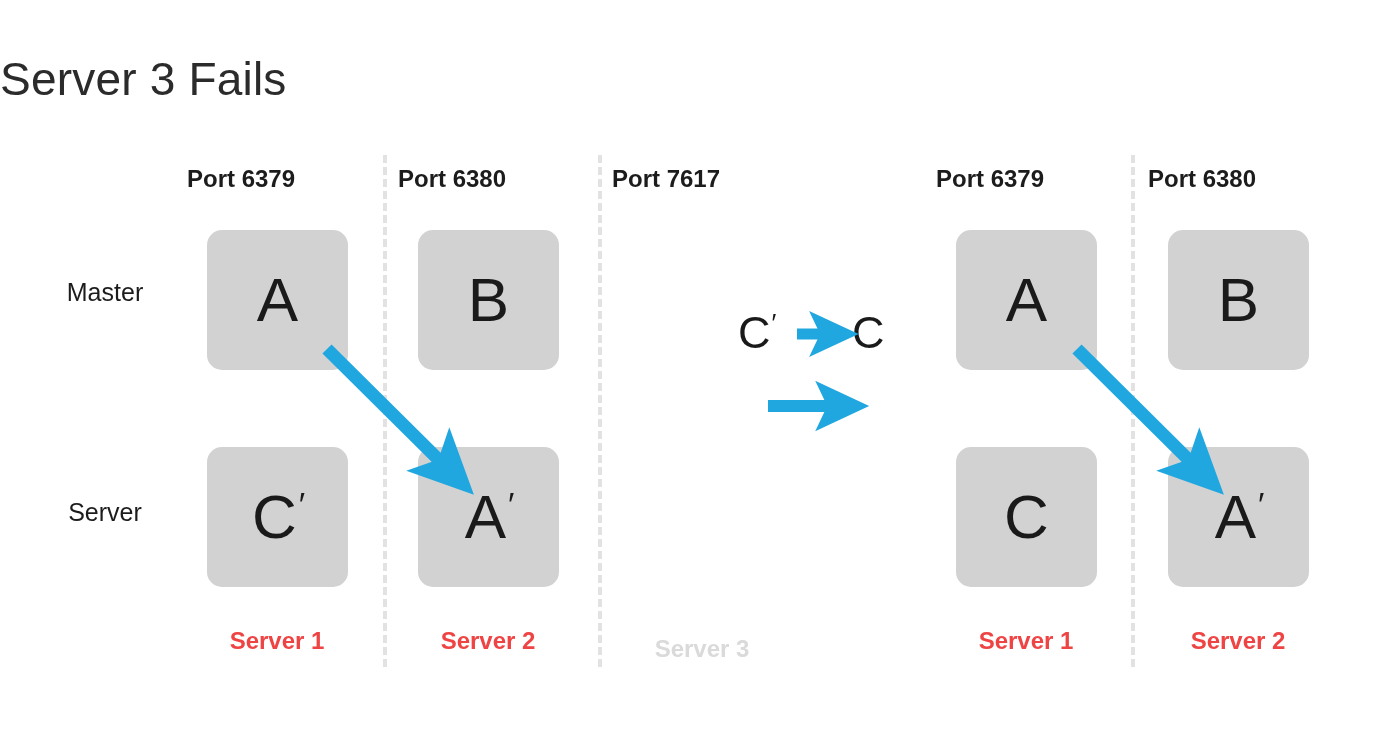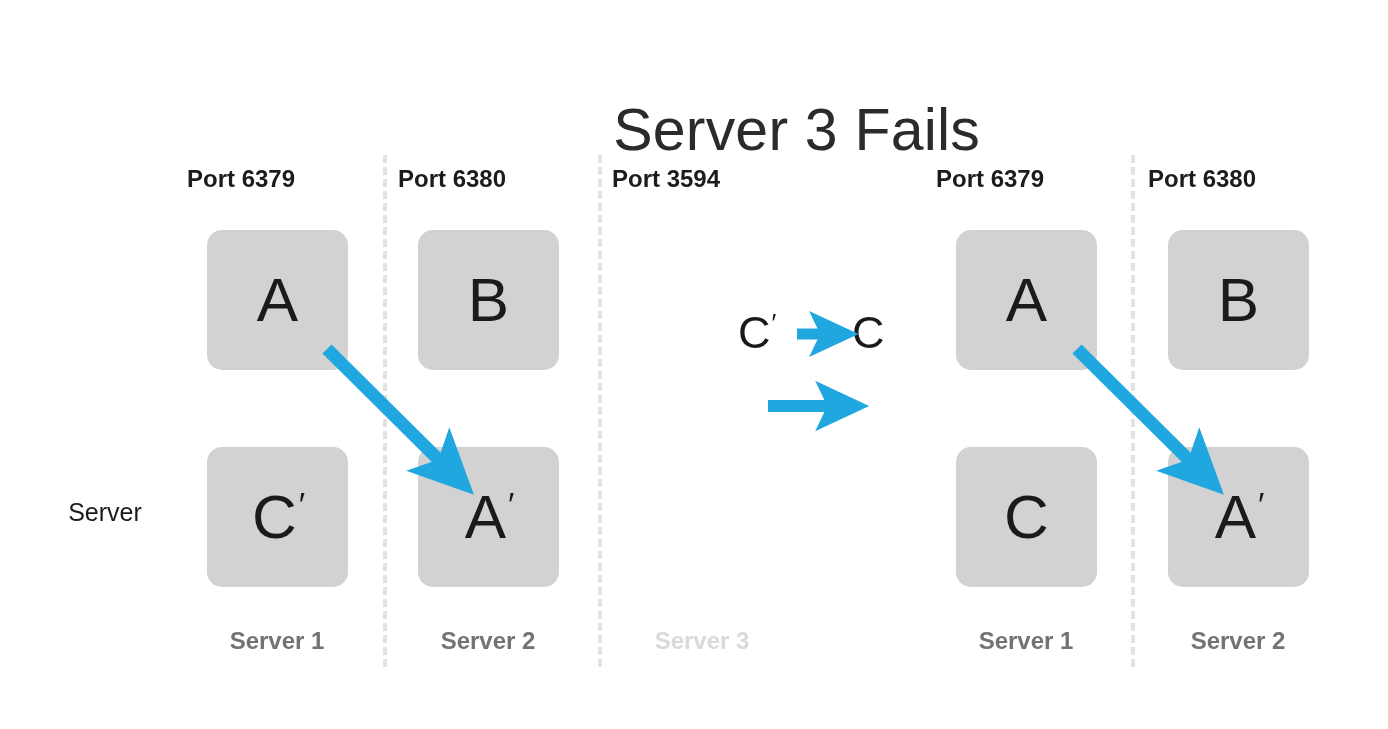--- a/index.html
+++ b/index.html
@@ -8,27 +8,26 @@
     background:#ffffff;
     font-family:"Liberation Sans", sans-serif;
     overflow:hidden;
     position:relative;
   }
   #stage{position:absolute;left:0;top:0;width:1388px;height:729px;}
 
   .title{
     position:absolute;
     left:0; top:52px; width:980px;
-    text-align:right;
-    font-size:59px;
+    text-align:left;
+    font-size:46px;
     font-weight:400;
     color:#2b2b2b;
     letter-spacing:0.2px;
     white-space:nowrap;
-    margin-top:44px;
   }
 
   .rowlabel{
     position:absolute;
     font-size:25px;
     color:#1c1c1c;
     font-weight:400;
     text-align:center;
     white-space:nowrap;
   }
@@ -41,27 +40,27 @@
     font-weight:700;
     color:#1c1c1c;
     text-align:left;
     white-space:nowrap;
     width:180px;
   }
   .serverlabel{
     position:absolute;
     font-size:24px;
     font-weight:700;
-    color:#737373;
+    color:#ef4444;
     text-align:center;
     white-space:nowrap;
     width:180px;
     top:627px;
   }
-  .serverlabel.faded{ color:#dadada; }
+  .serverlabel.faded{ color:#dadada;margin-top:8px; }
 
   .divider{
     position:absolute;
     top:155px;
     width:0px;
     height:512px;
     border-left:4px dashed #e2e2e2;
   }
 
   .nodebox{
@@ -112,20 +111,21 @@
     pointer-events:none;
   }
 </style>
 </head>
 <body>
 
 <div id="stage">
 
   <div class="title">Server 3 Fails</div>
 
+  <div class="rowlabel" id="label-master">Master</div>
   <div class="rowlabel" id="label-replica">Server</div>
 
   <div class="divider" style="left:383px;"></div>
   <div class="divider" style="left:598px;"></div>
   <div class="divider" style="left:1131px;"></div>
 
   <div class="portlabel" style="left:187px;top:165px;">Port 6379</div>
   <div class="nodebox" style="left:207px;top:230px;">
     <span class="glyph">A</span>
   </div>
@@ -140,21 +140,21 @@
   <div class="nodebox" style="left:418px;top:230px;">
     <span class="glyph">B</span>
   </div>
   <div class="nodebox" style="left:418px;top:447px;">
     <span class="glyph">
       <span>A</span><span class="prime">′</span>
     </span>
   </div>
   <div class="serverlabel" style="left:398px;">Server 2</div>
 
-  <div class="portlabel" style="left:612px;top:165px;">Port 3594</div>
+  <div class="portlabel" style="left:612px;top:165px;">Port 7617</div>
   <div class="serverlabel faded" style="left:612px;">Server 3</div>
 
   <div class="legend-text" id="legend-c-prime">
     <span>C</span><span class="prime">′</span>
   </div>
   <div class="legend-text" id="legend-c">C</div>
 
   <div class="portlabel" style="left:936px;top:165px;">Port 6379</div>
   <div class="nodebox" style="left:956px;top:230px;">
     <span class="glyph">A</span>

